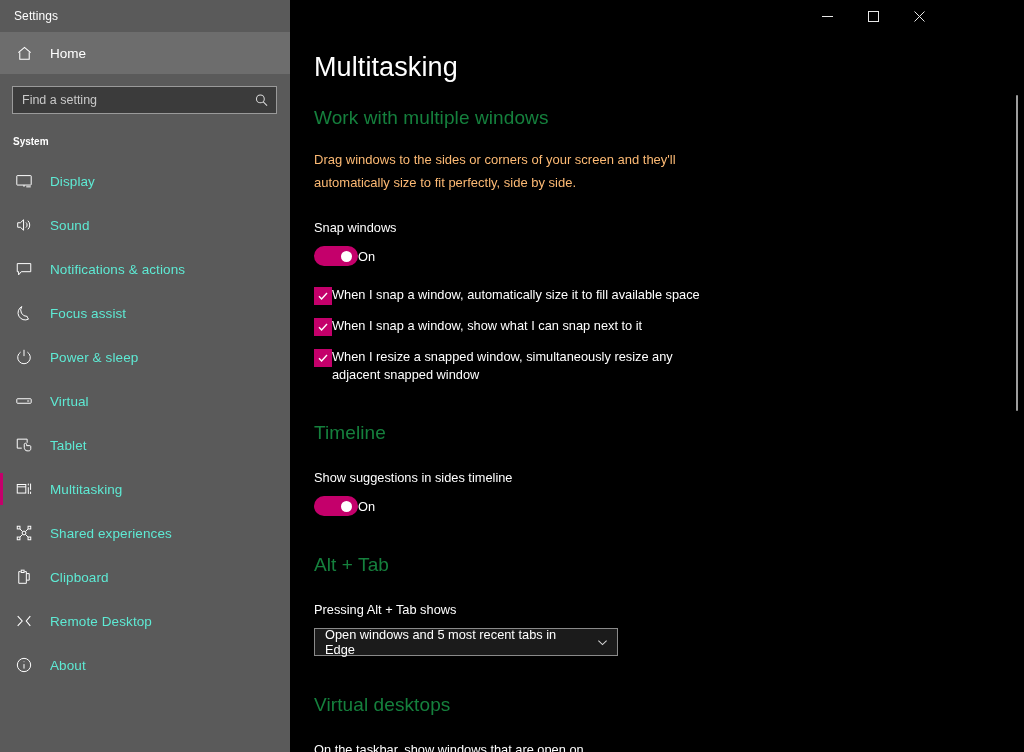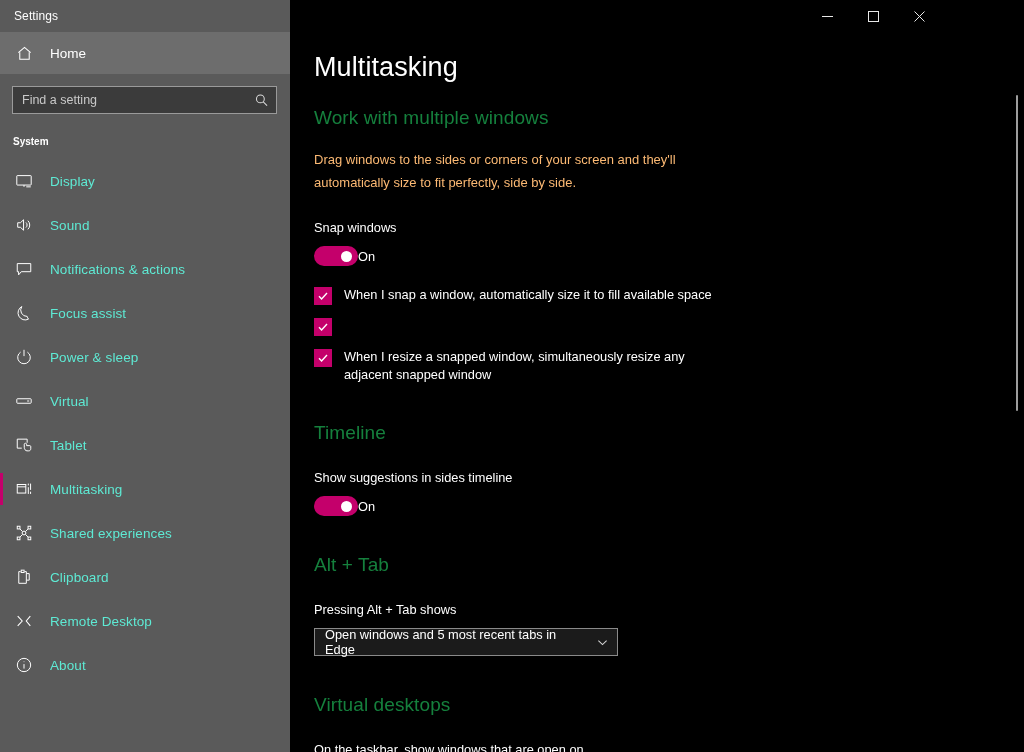--- a/index.html
+++ b/index.html
@@ -225,21 +225,20 @@
   .toggle-state {
     font-size: 12.8px;
     color: #ffffff;
   }
 
   
   .checks { margin-top: 20px; }
   .check-row {
     display: flex;
     align-items: flex-start;
-    gap: 12px;
     margin-bottom: 12px;
   }
   .checkbox {
     width: 18px; height: 18px;
     flex: 0 0 18px;
     background: #c4006b;
     display: flex;
     align-items: center;
     justify-content: center;
     margin-top: 1px;
@@ -513,20 +512,21 @@
         </span>
         <span class="check-label">When I snap a window, automatically size it to fill available space</span>
       </div>
 
       <div class="check-row">
         <span class="checkbox">
           <svg width="12" height="12" viewBox="0 0 12 12" fill="none" stroke="#ffffff" stroke-width="1.4">
             <path d="M2 6.2 L4.6 9 L10 3"></path>
           </svg>
         </span>
+        <span class="check-label">When I snap a window, show what I can snap next to it</span>
       </div>
 
       <div class="check-row">
         <span class="checkbox">
           <svg width="12" height="12" viewBox="0 0 12 12" fill="none" stroke="#ffffff" stroke-width="1.4">
             <path d="M2 6.2 L4.6 9 L10 3"></path>
           </svg>
         </span>
         <span class="check-label">When I resize a snapped window, simultaneously resize any adjacent snapped window</span>
       </div>

